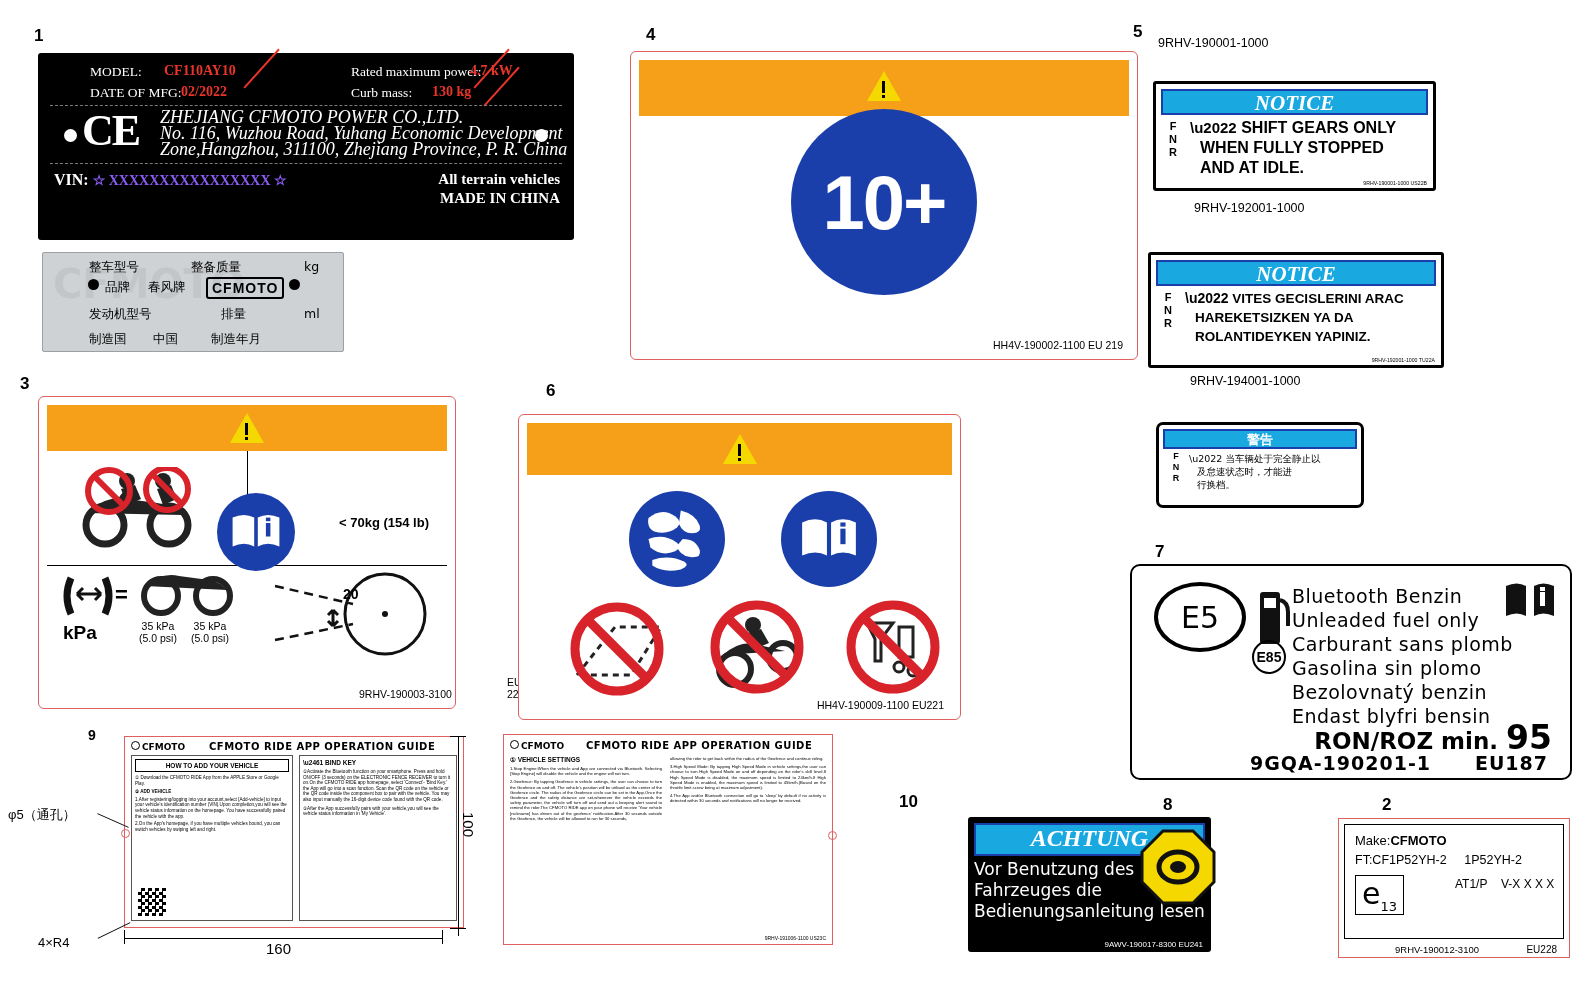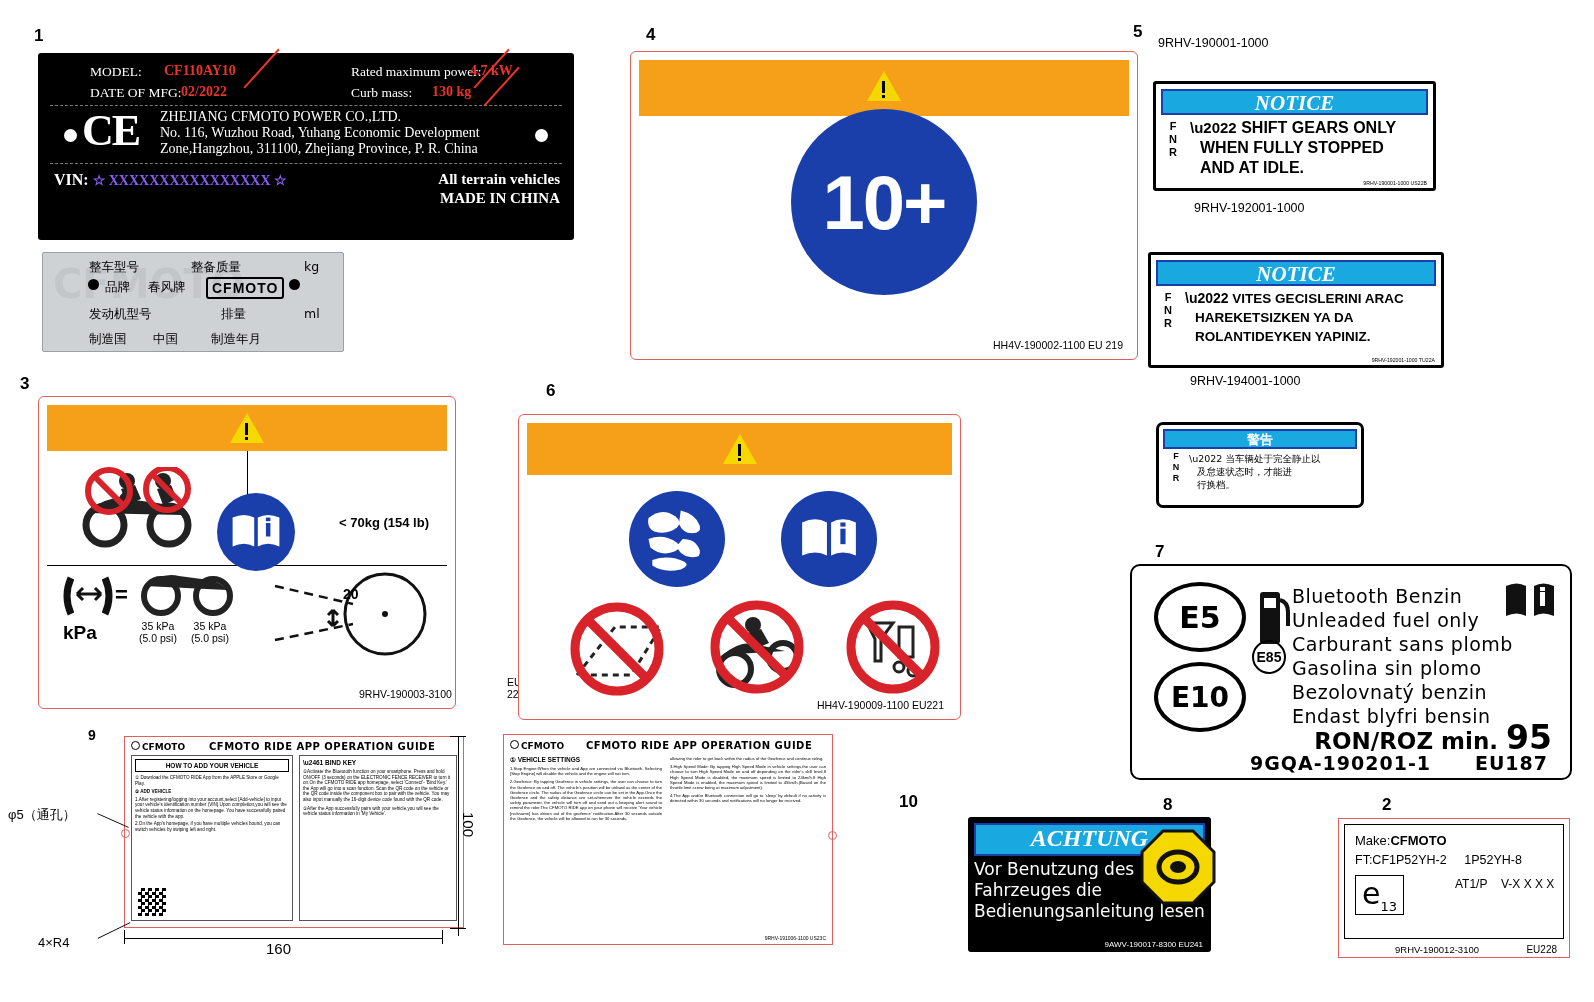--- a/index.html
+++ b/index.html
@@ -21,21 +21,21 @@
 
   
   #plate1 { left:38px; top:53px; width:536px; height:187px; background:#000; color:#fff; border-radius:3px; }
   #plate1 .lbl { font-family:"Liberation Serif", serif; font-size:13.5px; color:#fff; position:absolute; white-space:nowrap; }
   #plate1 .val { font-family:"Liberation Serif", serif; font-size:14px; color:#e8342a; position:absolute; white-space:nowrap; font-weight:bold;}
   #plate1 .dashes { position:absolute; left:12px; top:52px; width:512px; border-top:1px dashed #7a7a7a; }
   #plate1 .dashes2 { position:absolute; left:12px; top:110px; width:512px; border-top:1px dashed #7a7a7a; }
   .ce-block { position:absolute; left:16px; top:58px; width:130px; height:48px; }
   .ce-dot { position:absolute; left:10px; top:18px; width:13px; height:13px; border-radius:50%; background:#fff; }
   .ce-text { position:absolute; left:28px; top:-6px; font-family:"Liberation Serif",serif; font-weight:bold; font-size:44px; letter-spacing:-2px; }
-  .addr { position:absolute; left:122px; top:56px; font-family:"Liberation Serif",serif; font-size:14px; line-height:16px; }
+  .addr { position:absolute; left:122px; top:56px; font-family:"Liberation Serif",serif; font-size:18px; line-height:16px;font-style:italic; }
   #plate1 .dot-r { position:absolute; right:26px; top:76px; width:13px; height:13px; border-radius:50%; background:#fff; }
   .vinrow { position:absolute; left:16px; top:118px; font-family:"Liberation Serif",serif; font-size:16px; font-weight:bold; }
   .vinval { color:#e8342a; font-size:14px; letter-spacing:0px; }
   .atv { position:absolute; right:14px; top:117px; text-align:right; font-family:"Liberation Serif",serif; font-weight:bold; font-size:15px; line-height:19px; }
   .slash { position:absolute; background:#e8342a; height:1.5px; transform-origin:left center; }
 
   
   #plate1b { left:42px; top:252px; width:302px; height:100px; background:#cfd2d4; border:1px solid #9aa0a3; border-radius:2px; font-family:"DejaVu Sans", sans-serif; }
   #plate1b .l { position:absolute; font-size:12.5px; white-space:nowrap; }
   #plate1b .wm { position:absolute; left:10px; top:8px; font-size:40px; color:#c3c6c8; font-weight:bold; }
@@ -61,21 +61,21 @@
   #lbl6 { left:518px; top:414px; width:443px; height:306px; }
   #lbl6 .band { position:absolute; left:8px; top:8px; right:8px; height:52px; }
 
   
   .notice { border:3px solid #000; background:#fff; border-radius:3px; position:absolute;margin-top:26px; }
   .notice .head { background:#1aa8e0; border:2px solid #1b3faa; color:#fff; text-align:center; font-style:italic; font-weight:bold; font-family:"Liberation Serif",serif; }
   .fnr { position:absolute; left:6px; top:30px; width:22px; text-align:center; font-size:11px; font-weight:bold; line-height:13px; }
 
   
   #lbl7 { left:1130px; top:564px; width:442px; height:216px; border:2px solid #000; border-radius:10px; background:#fff; }
-  .ering { border:4px solid #000; border-radius:50%; display:flex; align-items:center; justify-content:center; font-family:"DejaVu Sans",sans-serif; font-weight:bold;text-align:center; }
+  .ering { border:4px solid #000; border-radius:50%; display:flex; align-items:center; justify-content:center; font-family:"DejaVu Sans",sans-serif; font-weight:normal;text-align:center; }
   .fueltext { position:absolute; left:160px; top:18px; font-family:"DejaVu Sans", sans-serif; font-size:19px; line-height:24px; letter-spacing:0.5px; }
 
   
   .guide { position:absolute; border:1px solid #e06060; background:#fff; }
   .tiny { font-size:4.6px; line-height:5.6px; font-family:"Liberation Sans",sans-serif; text-align:left; }
   .tiny2 { font-size:4.2px; line-height:5.2px; font-family:"Liberation Sans",sans-serif; text-align:justify; }
 
   
   #lbl10 { left:968px; top:817px; width:243px; height:135px; background:#000; border-radius:3px; }
   #lbl10 .head { position:absolute; left:6px; top:6px; right:6px; height:33px; background:#1aa8e0; border:2px solid #1b3faa; color:#fff; font-style:italic; font-weight:bold; font-size:24px; text-align:center; font-family:"Liberation Serif",serif; }
@@ -362,21 +362,20 @@
   </div>
   <div style="position:absolute;left:30px;top:27px;font-size:9.5px;line-height:13px;font-family:'DejaVu Sans',sans-serif;">
     <div><span>\u2022</span> <span>当车辆处于完全静止以</span></div>
     <div style="padding-left:8px;">及怠速状态时，才能进</div>
     <div style="padding-left:8px;">行换档。</div>
   </div>
 </div>
 
 <div class="blk" id="lbl7">
   <div class="ering" style="position:absolute;left:22px;top:16px;width:92px;height:70px;font-size:30px;">E5</div>
-  <div class="ering" style="position:absolute;left:22px;top:96px;width:92px;height:70px;font-size:28px;">E10</div>
 
   <div style="position:absolute;left:122px;top:18px;width:36px;height:70px;">
     <svg viewBox="0 0 36 70" width="36" height="70">
       <rect x="6" y="8" width="20" height="52" rx="3" fill="#111"></rect>
       <rect x="10" y="14" width="12" height="10" fill="#fff"></rect>
       <path d="M26 16 q8 2 8 12 v14" fill="none" stroke="#111" stroke-width="4"></path>
     </svg>
   </div>
   <div style="position:absolute;left:120px;top:74px;width:34px;height:34px;border:2.5px solid #000;border-radius:50%;font-size:14px;font-weight:bold;display:flex;align-items:center;justify-content:center;">E85</div>
 
@@ -473,21 +472,21 @@
   </svg>
 </div>
 
 <div class="blk" id="lbl2">
   <div class="inner">
     <div style="position:absolute;left:10px;top:8px;font-size:13px;">
       <span>Make:</span><b>CFMOTO</b>
     </div>
     <div style="position:absolute;left:10px;top:28px;font-size:12.5px;">
       <span>FT:</span><span>CF1P52YH-2</span>
-      <span style="margin-left:14px;">1P52YH-8</span>
+      <span style="margin-left:14px;">1P52YH-2</span>
     </div>
     <div style="position:absolute;left:10px;top:50px;">
       <span class="ebox"><span>e</span><sub style="font-size:13px;">13</sub></span>
     </div>
     <div style="position:absolute;left:110px;top:52px;font-size:12px;">AT1/P</div>
     <div style="position:absolute;left:156px;top:52px;font-size:12px;">V-X X X X</div>
   </div>
   <div style="position:absolute;left:56px;bottom:2px;font-size:9.5px;">9RHV-190012-3100</div>
   <div style="position:absolute;right:12px;bottom:2px;font-size:10px;">EU228</div>
 </div>

